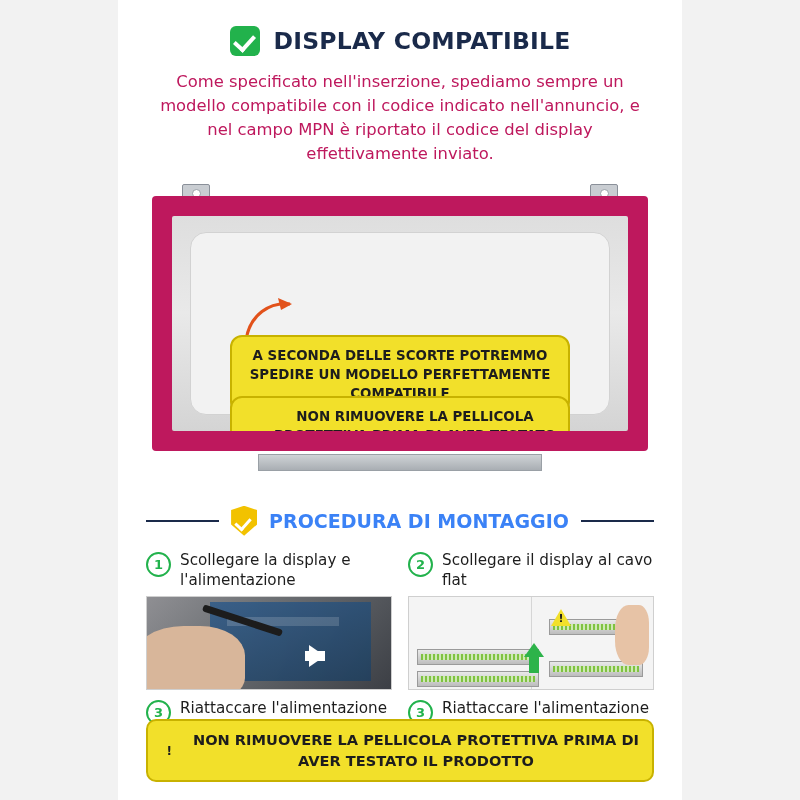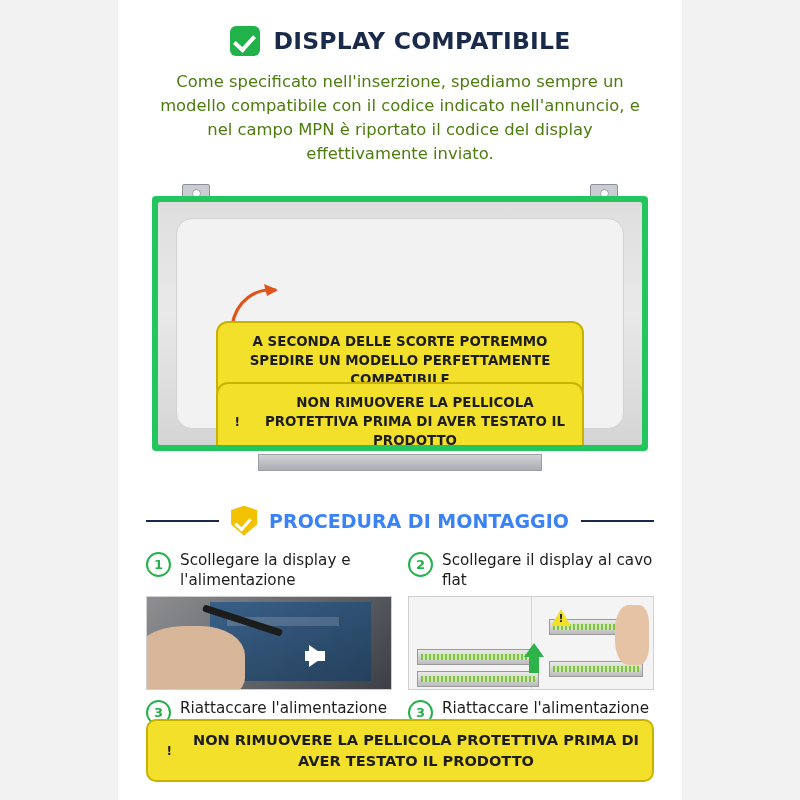--- a/index.html
+++ b/index.html
@@ -68,21 +68,21 @@
     font-weight: bold;
     color: #1a2a4a;
     letter-spacing: .2px;
     white-space: nowrap;
   }
   .intro {
     margin: 14px 4px 0 4px;
     text-align: center;
     font-size: 16.4px;
     line-height: 1.46;
-    color: #4d7c0f;
+    color: #be185d;
   }
 
   
   .screen-wrap {
     position: relative;
     margin-top: 16px;
     height: 300px;
   }
   .bracket {
     position: absolute;
@@ -106,23 +106,23 @@
   }
   .bracket.left { left: 36px; }
   .bracket.right { right: 36px; }
 
   .panel {
     position: absolute;
     left: 6px;
     top: 14px;
     right: 6px;
     height: 255px;
-    background: #22c55e;
+    background: #be185d;
     border-radius: 4px;
-    padding: 6px;
+    padding: 20px;
     box-sizing: border-box;
   }
   .panel-inner {
     width: 100%;
     height: 100%;
     background: linear-gradient(180deg,#dedede 0%,#e9e9e9 45%,#d4d4d4 100%);
     border-radius: 2px;
     position: relative;
     overflow: hidden;
   }

